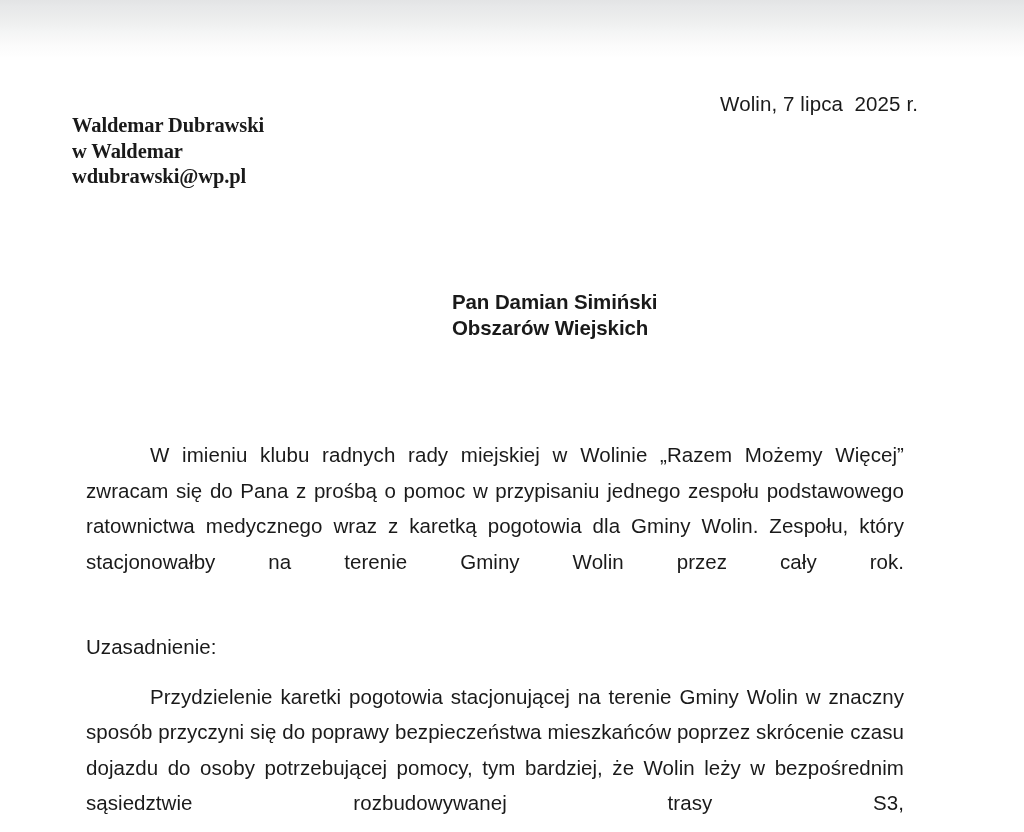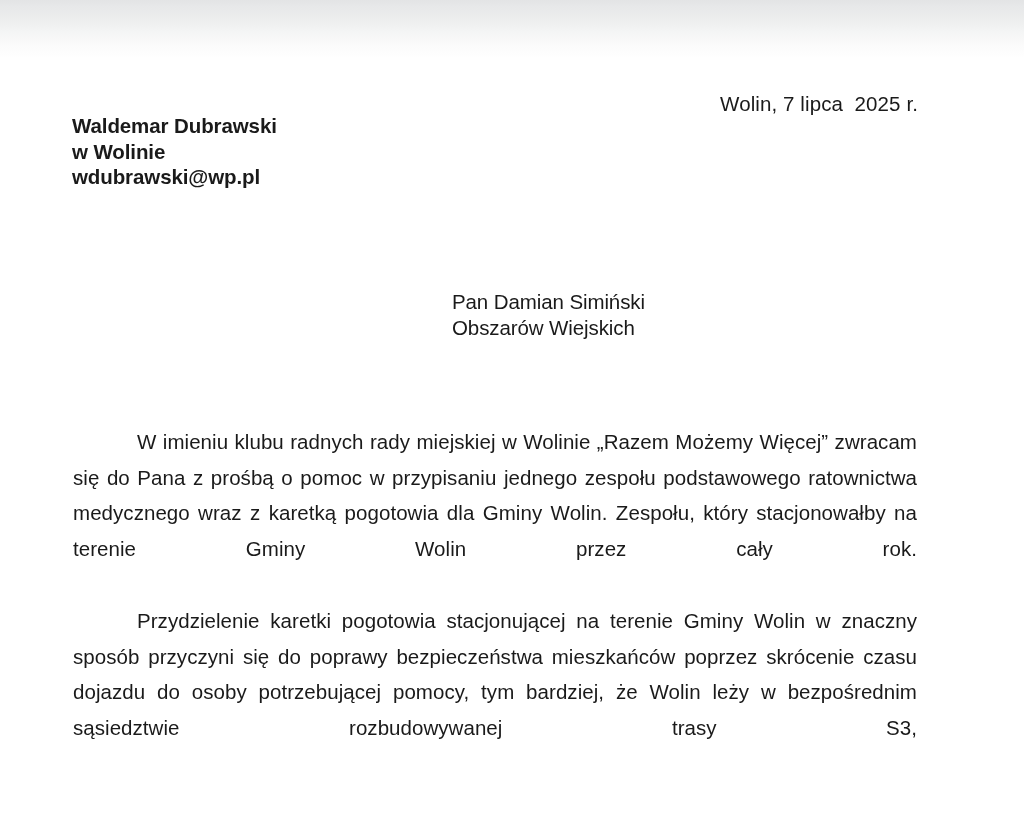--- a/index.html
+++ b/index.html
@@ -57,49 +57,50 @@
 
   
   .sender {
     position: absolute;
     top: 113px;
     left: 72px;
     font-weight: 700;
     font-size: 20.5px;
     line-height: 25.5px;
     letter-spacing: -0.1px;
+    font-family: Liberation Serif, serif;
   }
   .sender div { white-space: pre; }
 
   
   .recipient {
     position: absolute;
     top: 289px;
     left: 452px;
-    font-weight: 400;
+    font-weight: 700;
     font-size: 20.5px;
     line-height: 25.5px;
     letter-spacing: -0.1px;
     width: 470px;
   }
   .recipient div { white-space: pre; }
 
   
   .body-block {
     position: absolute;
     top: 423px;
     left: 72px;
     width: 846px;
     font-size: 20.5px;
     line-height: 35.6px;
     font-weight: 400;
     letter-spacing: 0.05px;
   }
   .body-block p {
-    margin: 1px;
+    margin: 14px;
     text-align: justify;
     text-justify: inter-word;
     text-indent: 0;
   }
   .body-block p.indented {
     text-indent: 64px;
   }
   .body-block p.plain {
     text-align: left;
   }
@@ -114,28 +115,29 @@
 </head>
 <body>
 
 <div class="page">
   <div class="sheet">
 
     <div class="date-line">Wolin, 7 lipca  2025 r.</div>
 
     <div class="sender">
       <div>Waldemar Dubrawski</div>
-      <div>w Wolinie</div>
+      <div>w Waldemar</div>
       <div>wdubrawski@wp.pl</div>
     </div>
 
     <div class="recipient">
       <div>Pan Damian Simiński</div>
       <div>Obszarów Wiejskich</div>
     </div>
 
     <div class="body-block">
       <p class="indented">W imieniu klubu radnych rady miejskiej w Wolinie „Razem Możemy Więcej” zwracam się do Pana z prośbą o pomoc w przypisaniu jednego zespołu podstawowego ratownictwa medycznego wraz z karetką pogotowia dla Gminy Wolin. Zespołu, który stacjonowałby na terenie Gminy Wolin przez cały rok.</p>
+      <p class="plain">Uzasadnienie:</p>
       <p class="indented">Przydzielenie karetki pogotowia stacjonującej na terenie Gminy Wolin w znaczny sposób przyczyni się do poprawy bezpieczeństwa mieszkańców poprzez skrócenie czasu dojazdu do osoby potrzebującej pomocy, tym bardziej, że Wolin leży w bezpośrednim sąsiedztwie rozbudowywanej trasy S3,</p>
     </div>
 
   </div>
 </div>
 
 </body></html>

